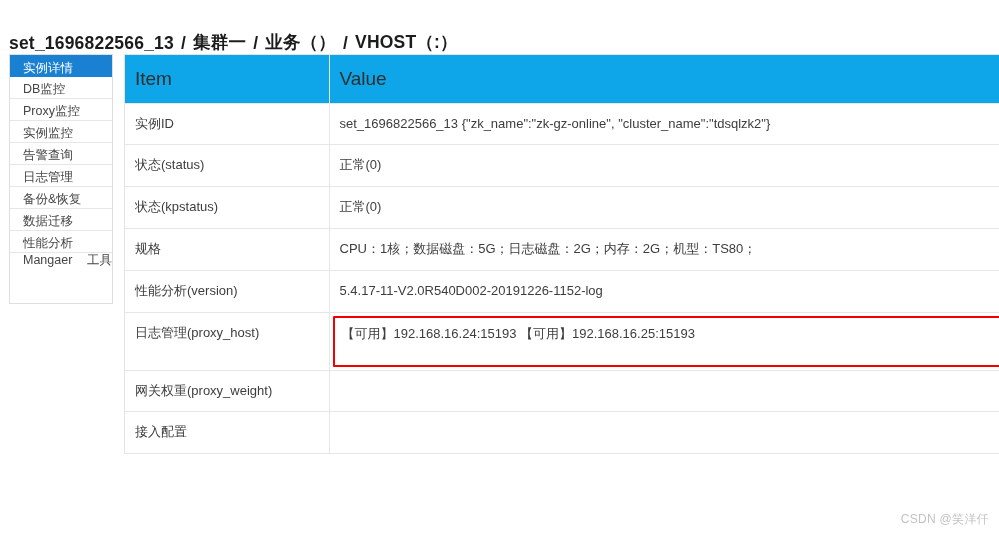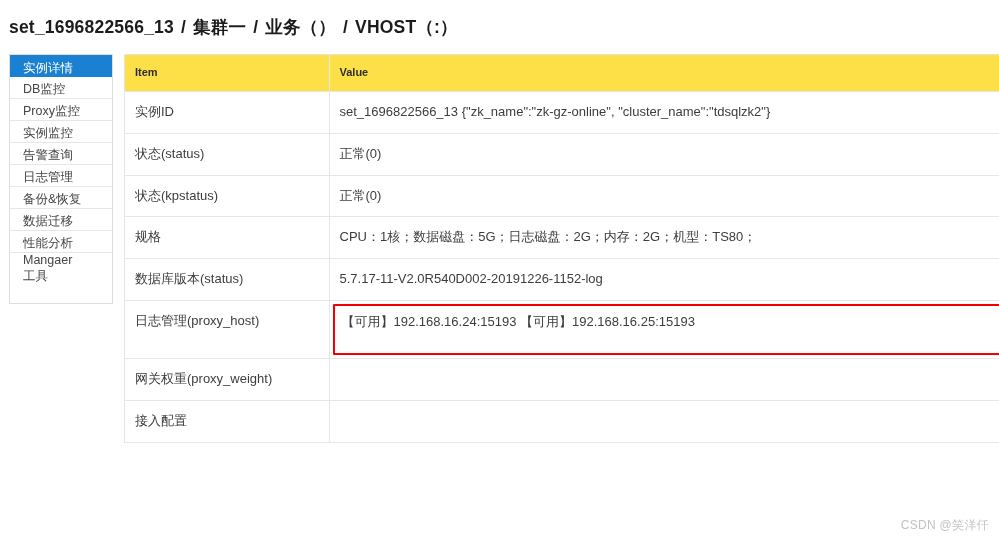--- a/index.html
+++ b/index.html
@@ -14,21 +14,21 @@
     font-family: "Liberation Sans", "DejaVu Sans", sans-serif;
     color: #333;
     overflow: hidden;
     position: relative;
   }
 
   
   #breadcrumb {
     height: 54px;
     display: flex;
-    align-items: center;
+    align-items: flex-end;
     padding-left: 9px;
     font-size: 17.5px;
     font-weight: bold;
     color: #1c1c1c;
     letter-spacing: 0.2px;
     white-space: nowrap;
   }
   #breadcrumb .crumb { font-weight: bold; }
   #breadcrumb .sep {
     font-weight: bold;
@@ -58,23 +58,22 @@
     padding-left: 13px;
     font-size: 12.5px;
     color: #454545;
     border-bottom: 1px solid #e6e6e6;
     cursor: pointer;
     line-height: 1.25;
   }
   .side-item:last-child { border-bottom: none; }
   .side-item.multiline {
     height: 50px;
-    flex-direction: column;
     align-items: flex-start;
-    justify-content: flex-start;
+    justify-content: space-between;
   }
   .side-item.active {
     background: #1a80d2;
     color: #ffffff;
     font-weight: normal;
     border-bottom: none;
   }
 
   
   #detail-wrap {
@@ -98,45 +97,45 @@
     vertical-align: top;
     padding: 11px 0 11px 10px;
     font-size: 13px;
     color: #3d3d3d;
     line-height: 1.45;
     word-break: break-all;
   }
   table#detail-table th:last-child,
   table#detail-table td:last-child { border-right: none; }
   table#detail-table th {
-    background: #fde047;
-    font-weight: bold;
+    background: #0ea5e9;
+    font-weight: normal;
     color: #2f2f2f;
-    font-size: 11px;
+    font-size: 19px;
     padding-top: 10px;
     padding-bottom: 10px;
   }
   col.c-item { width: 204px; }
   tr.tall td { padding-bottom: 32px; }
   td.value-cell { position: relative; }
 
   
   .hl-box {
     display: block;
     border: 2px solid #f40000;
     margin: -8px -4px -8px -7px;
     padding: 7px 6px 21px 7px;
     border-radius: 1px;
   }
 
   
   #watermark {
     position: absolute;
     right: 10px;
-    bottom: 10px;
+    bottom: 16px;
     font-size: 12px;
     color: #c2c2c2;
     letter-spacing: 0.3px;
     white-space: nowrap;
   }
 </style>
 </head>
 <body>
 
 <div id="breadcrumb">
@@ -208,22 +207,22 @@
           </tr>
           <tr class="">
             <td>状态(kpstatus)</td>
             <td class="value-cell"><span>正常(0)</span></td>
           </tr>
           <tr class="tall">
             <td>规格</td>
             <td class="value-cell"><span>CPU：1核；数据磁盘：5G；日志磁盘：2G；内存：2G；机型：TS80；</span></td>
           </tr>
           <tr class="">
-            <td>数据库版本(status)</td>
-            <td class="value-cell"><span>5.7.17-11-V2.0R540D002-20191226-1152-log</span></td>
+            <td>性能分析(version)</td>
+            <td class="value-cell"><span>5.4.17-11-V2.0R540D002-20191226-1152-log</span></td>
           </tr>
           <tr class="">
             <td>日志管理(proxy_host)</td>
             <td class="value-cell">
               <span class="hl-box"><span>【可用】192.168.16.24:15193   【可用】192.168.16.25:15193</span></span>
             </td>
           </tr>
           <tr class="">
             <td>网关权重(proxy_weight)</td>
             <td class="value-cell"><span></span></td>

